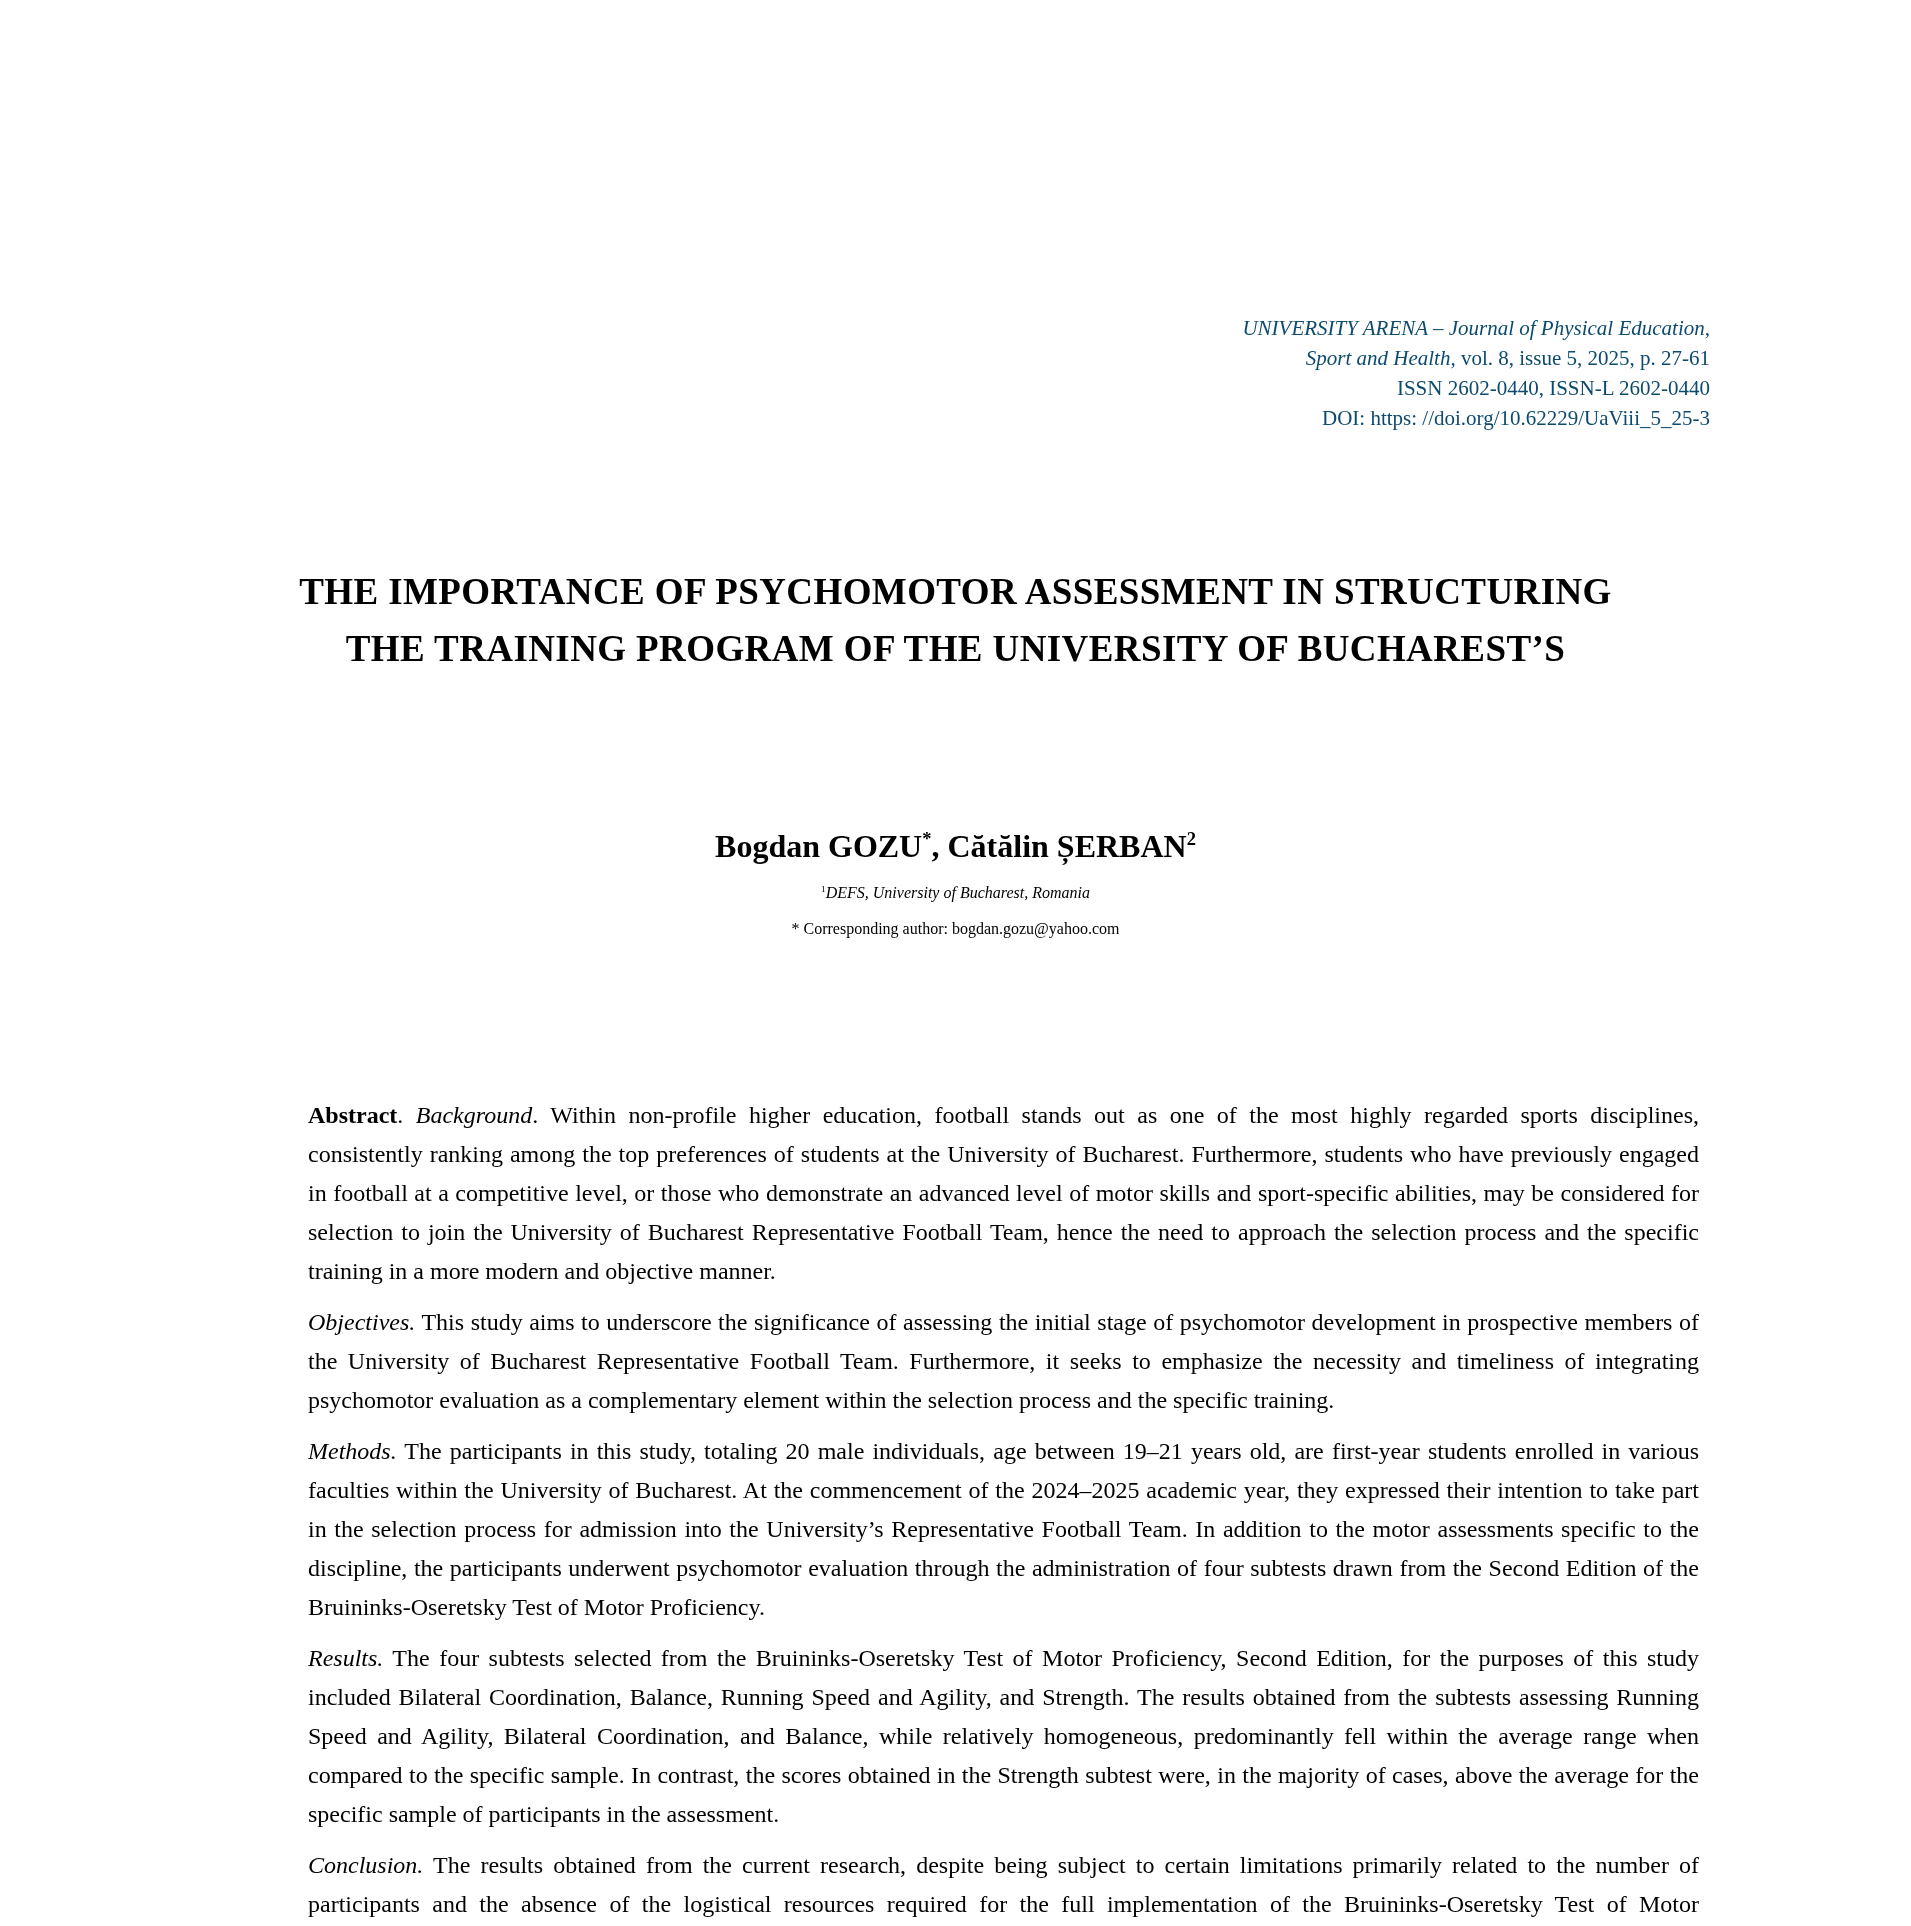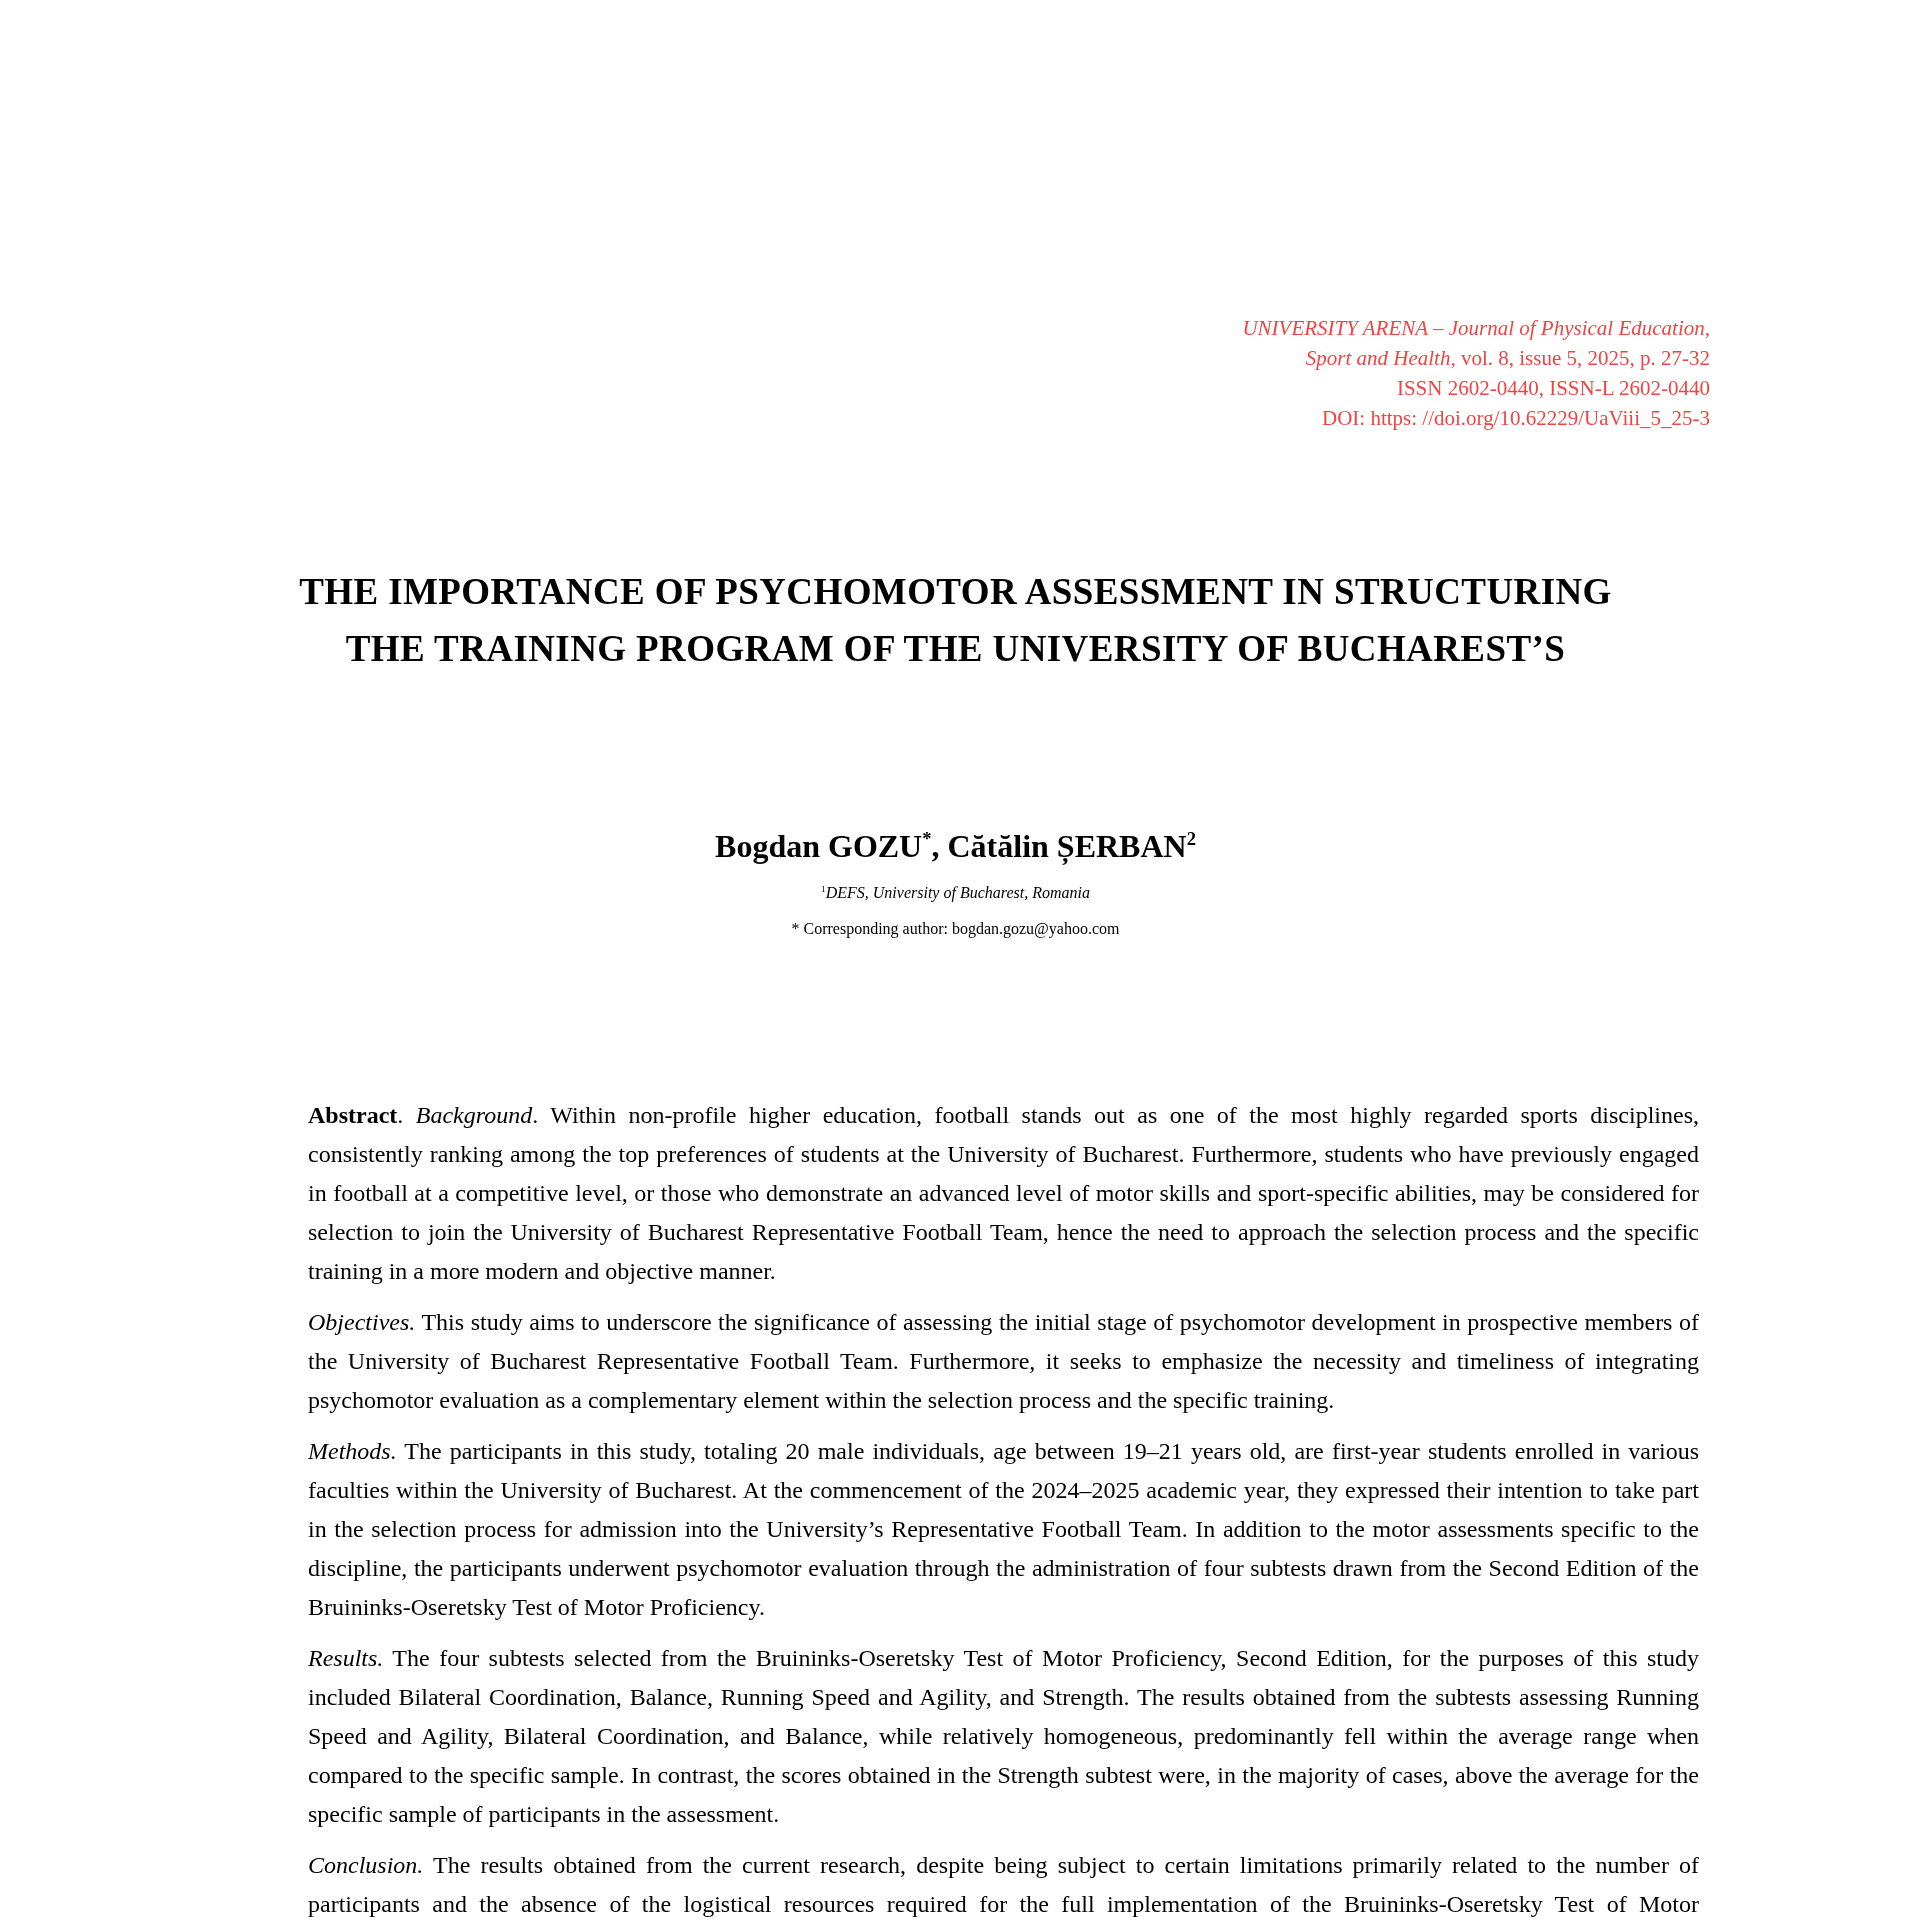--- a/index.html
+++ b/index.html
@@ -13,21 +13,21 @@
     overflow:hidden;
   }
   
   .journal-header{
     position:absolute;
     top:313px;
     right:201px;
     text-align:right;
     font-size:21px;
     line-height:30px;
-    color:#ef4444;
+    color:#0c4a6e;
   }
   .journal-header .it{font-style:italic;}
   
   .article-title{
     position:absolute;
     top:563px;
     left:0;
     width:100%;
     text-align:center;
     font-weight:bold;
@@ -75,21 +75,21 @@
   .b{font-weight:bold;}
   .i{font-style:italic;}
 </style>
 </head>
 <body>
 
 <div class="page">
 
   <div class="journal-header">
     <div><span class="it">UNIVERSITY ARENA – Journal of Physical Education,</span></div>
-    <div><span class="it">Sport and Health,</span><span> vol. 8, issue 5, 2025, p. 27-32</span></div>
+    <div><span class="it">Sport and Health,</span><span> vol. 8, issue 5, 2025, p. 27-61</span></div>
     <div>ISSN 2602-0440, ISSN-L 2602-0440</div>
     <div>DOI: https: //doi.org/10.62229/UaViii_5_25-3</div>
   </div>
 
   <div class="article-title">
     <div>THE IMPORTANCE OF PSYCHOMOTOR ASSESSMENT IN STRUCTURING</div>
     <div>THE TRAINING PROGRAM OF THE UNIVERSITY OF BUCHAREST’S</div>
   </div>
 
   <div class="authors-line"><span>Bogdan GOZU</span><sup>*</sup><span>, </span><span>Cătălin ȘERBAN</span><sup>2</sup></div>

